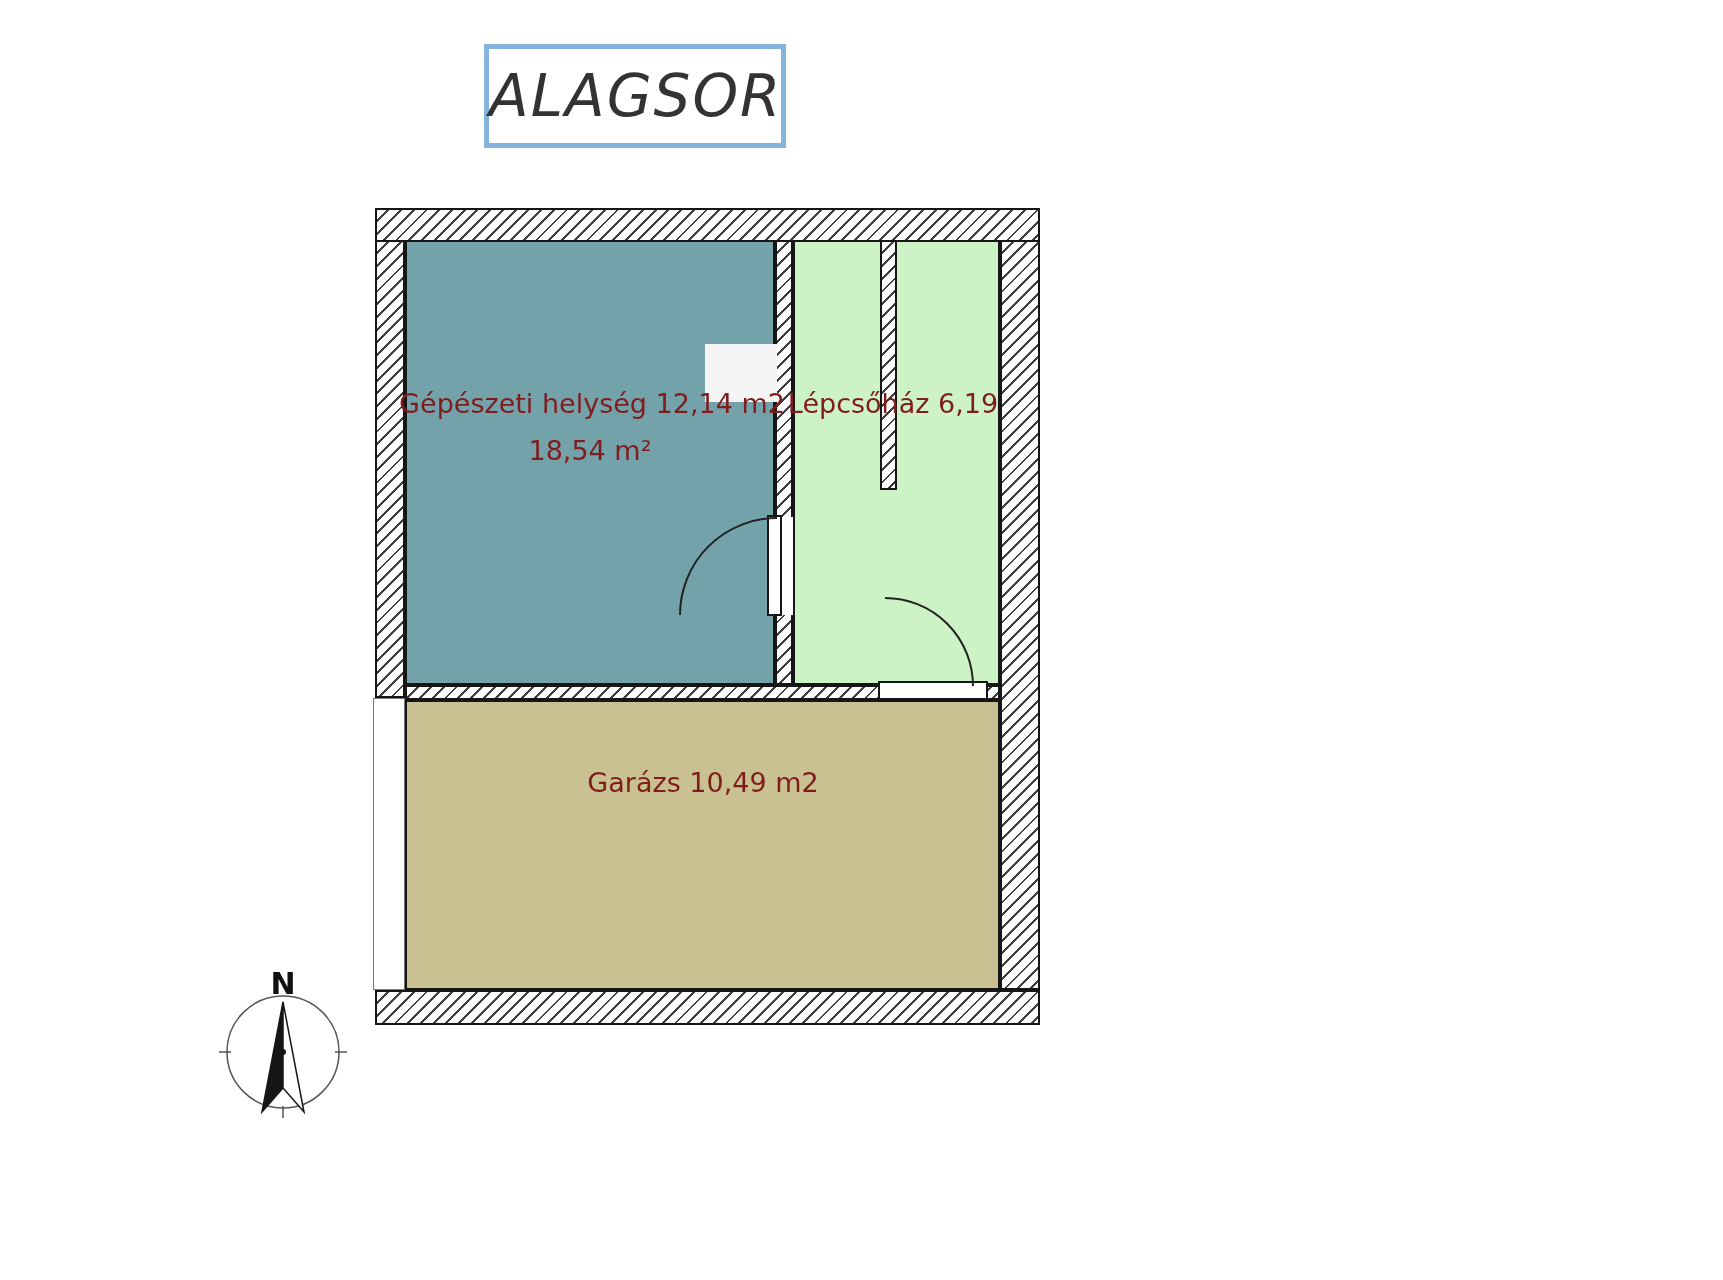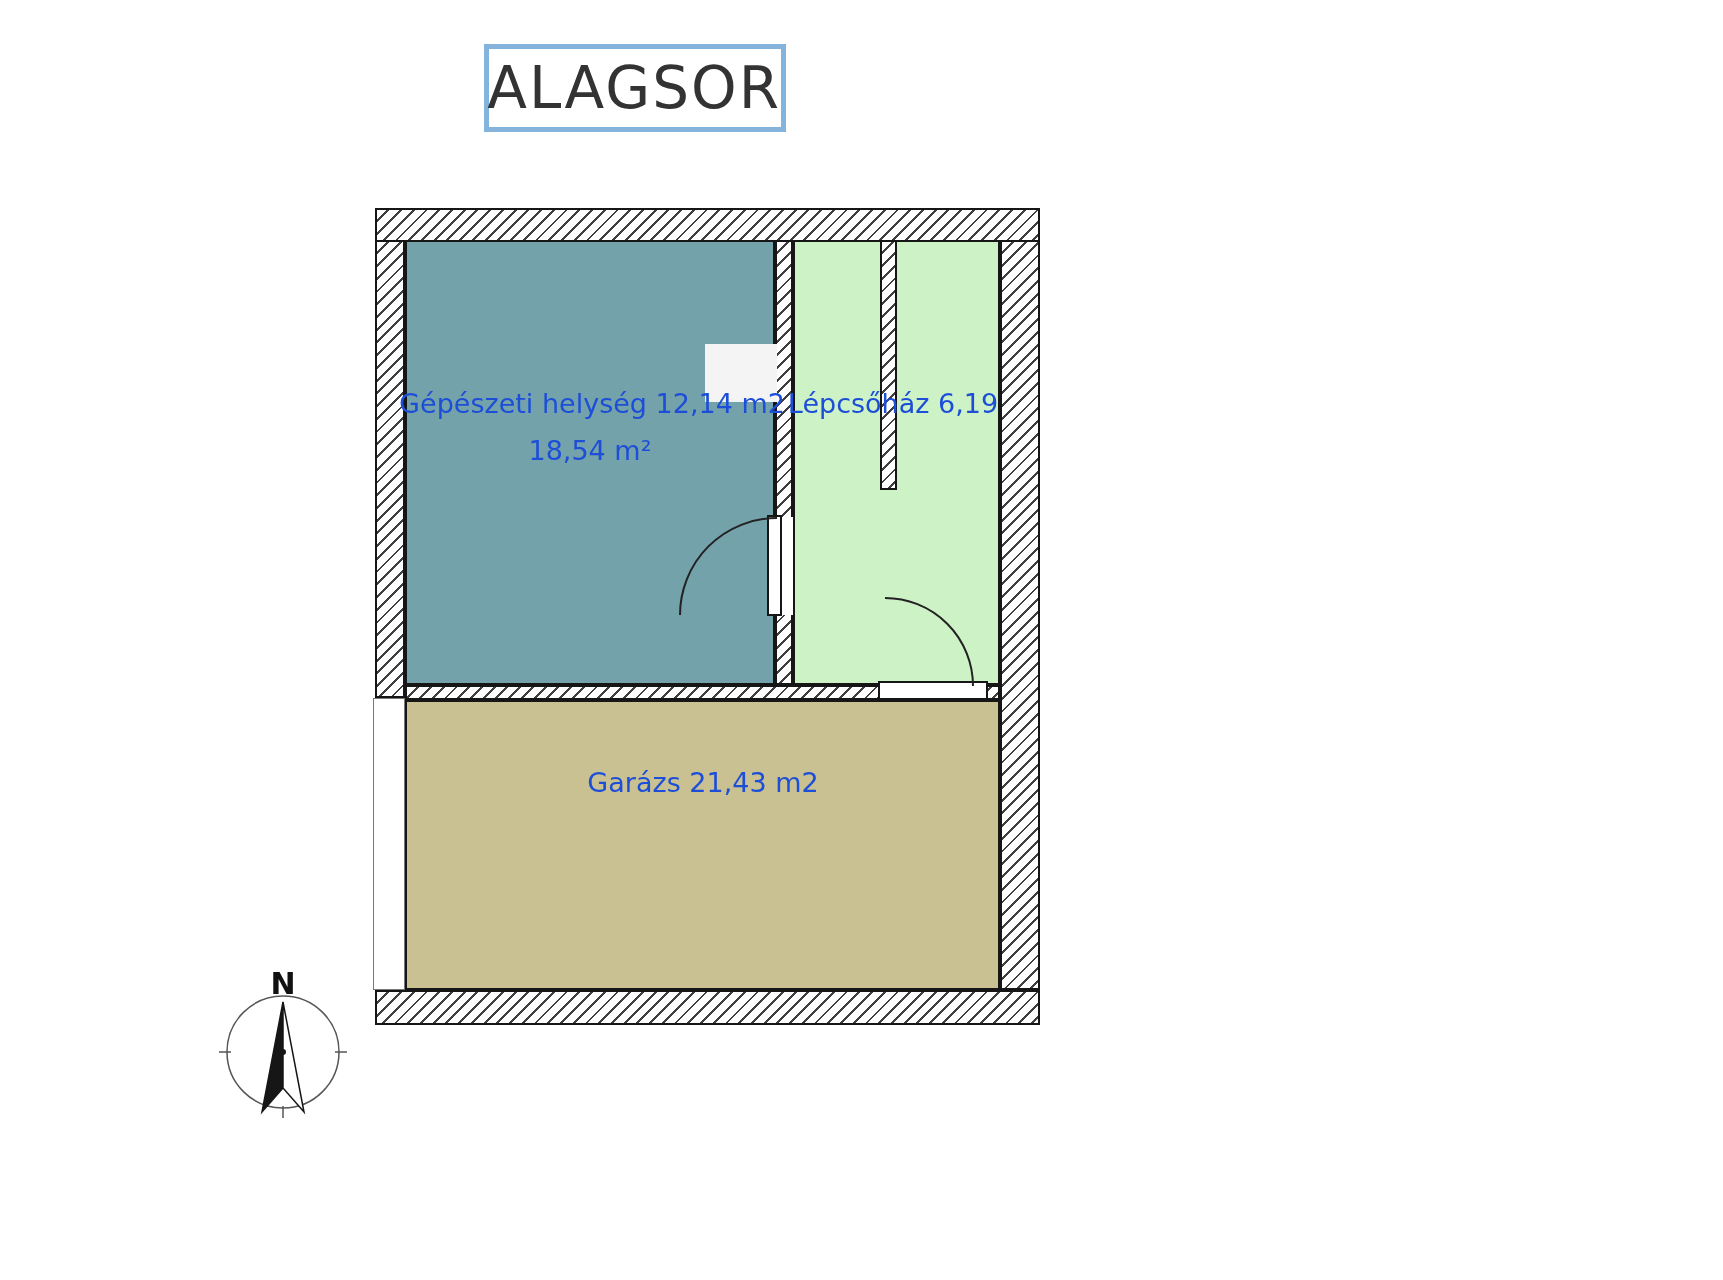--- a/index.html
+++ b/index.html
@@ -11,28 +11,29 @@
   .hatch {
     background-color:#ffffff;
     background-image:repeating-linear-gradient(135deg, rgba(0,0,0,0) 0 7px, #3f3f3f 7px 9px);
     border:2px solid #161616;
     z-index:2;
   }
   .room { border:2px solid #161616; z-index:1; }
   .opening { background:#ffffff; z-index:3; }
   .leaf { background:#ffffff; border:2px solid #161616; z-index:4; }
   .label {
-    color:#1d4ed8; font-size:27px; white-space:nowrap;
+    color:#7f1d1d; font-size:27px; white-space:nowrap;
     transform:translateX(-50%); z-index:7; line-height:1.1;
   }
   .title-box {
-    left:484px; top:44px; width:302px; height:88px;
+    left:484px; top:44px; width:302px; height:104px;
     border:5px solid #84b3dc; background:#ffffff;
-    display:flex; align-items:center; justify-content:flex-end;
+    display:flex; align-items:center; justify-content:flex-start;
     z-index:8;
+    font-style:italic;
   }
   .title-text { font-size:58px; color:#333333; letter-spacing:2px; }
   .overlay-svg { left:0; top:0; width:1723px; height:1280px; z-index:6; pointer-events:none; }
   .north-label {
     left:263px; top:966px; width:40px; text-align:center;
     font-size:30px; font-weight:bold; color:#111111; z-index:7;
   }
 </style>
 </head>
 <body>
@@ -61,21 +62,21 @@
   <div class="abs" style="left:705px; top:344px; width:72px; height:58px; background:#f4f4f4; z-index:3;"></div>
 
   <div class="abs opening" style="left:775px; top:517px; width:18px; height:98px;"></div>
   <div class="abs leaf" style="left:767px; top:515px; width:15px; height:101px;"></div>
 
   <div class="abs leaf" style="left:878px; top:681px; width:110px; height:19px;"></div>
 
   <div class="abs label" style="left:592px; top:389px;">Gépészeti helység 12,14 m2</div>
   <div class="abs label" style="left:590px; top:436px;">18,54 m²</div>
   <div class="abs label" style="left:893px; top:389px;">Lépcsőház 6,19</div>
-  <div class="abs label" style="left:703px; top:768px;">Garázs 21,43 m2</div>
+  <div class="abs label" style="left:703px; top:768px;">Garázs 10,49 m2</div>
 
   <svg class="abs overlay-svg" viewBox="0 0 1723 1280" xmlns="http://www.w3.org/2000/svg">
     <path d="M 680 615 A 97 97 0 0 1 777 518" fill="none" stroke="#222222" stroke-width="2"></path>
     <path d="M 885 598 A 88 88 0 0 1 973 686" fill="none" stroke="#222222" stroke-width="2"></path>
 
     <g>
       <circle cx="283" cy="1052" r="56" fill="none" stroke="#555555" stroke-width="1.5"></circle>
       <line x1="219" y1="1052" x2="231" y2="1052" stroke="#555555" stroke-width="1.5"></line>
       <line x1="335" y1="1052" x2="347" y2="1052" stroke="#555555" stroke-width="1.5"></line>
       <line x1="283" y1="1106" x2="283" y2="1118" stroke="#555555" stroke-width="1.5"></line>

